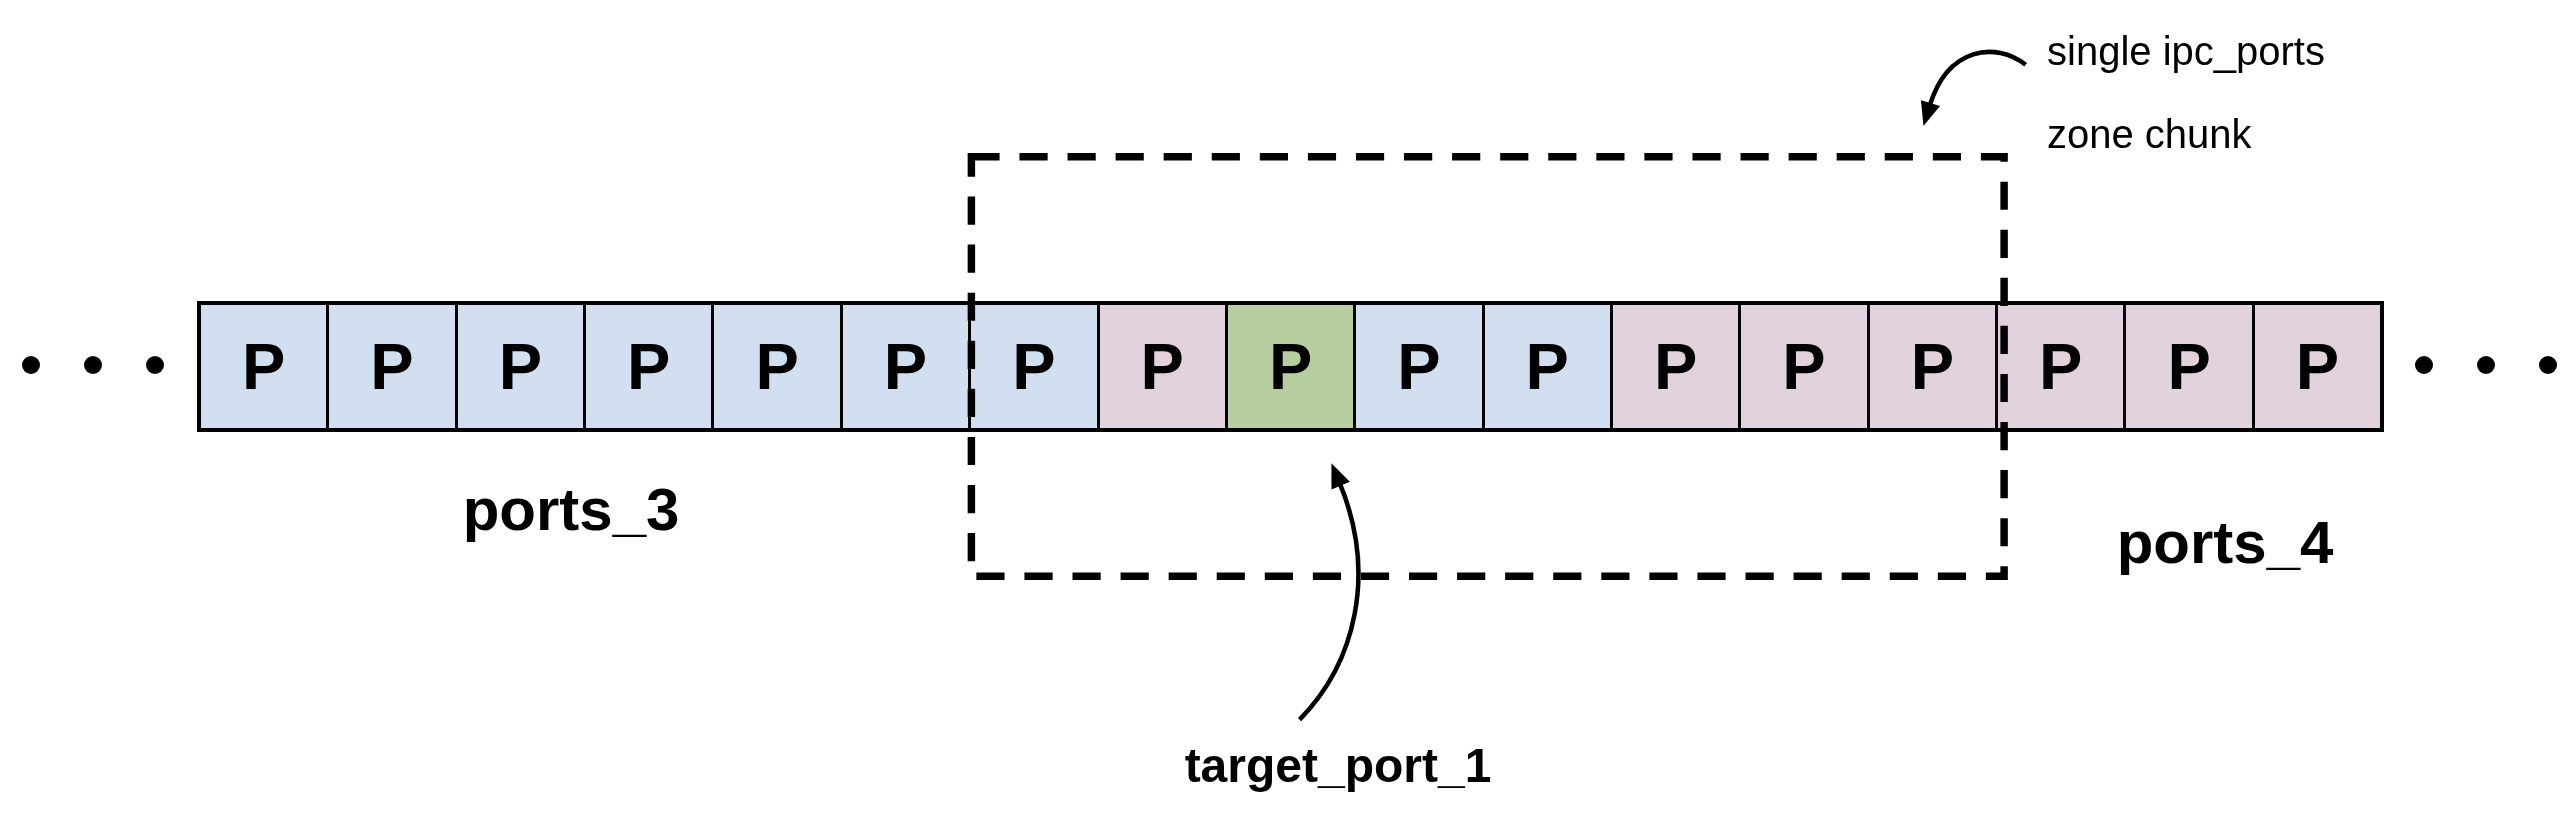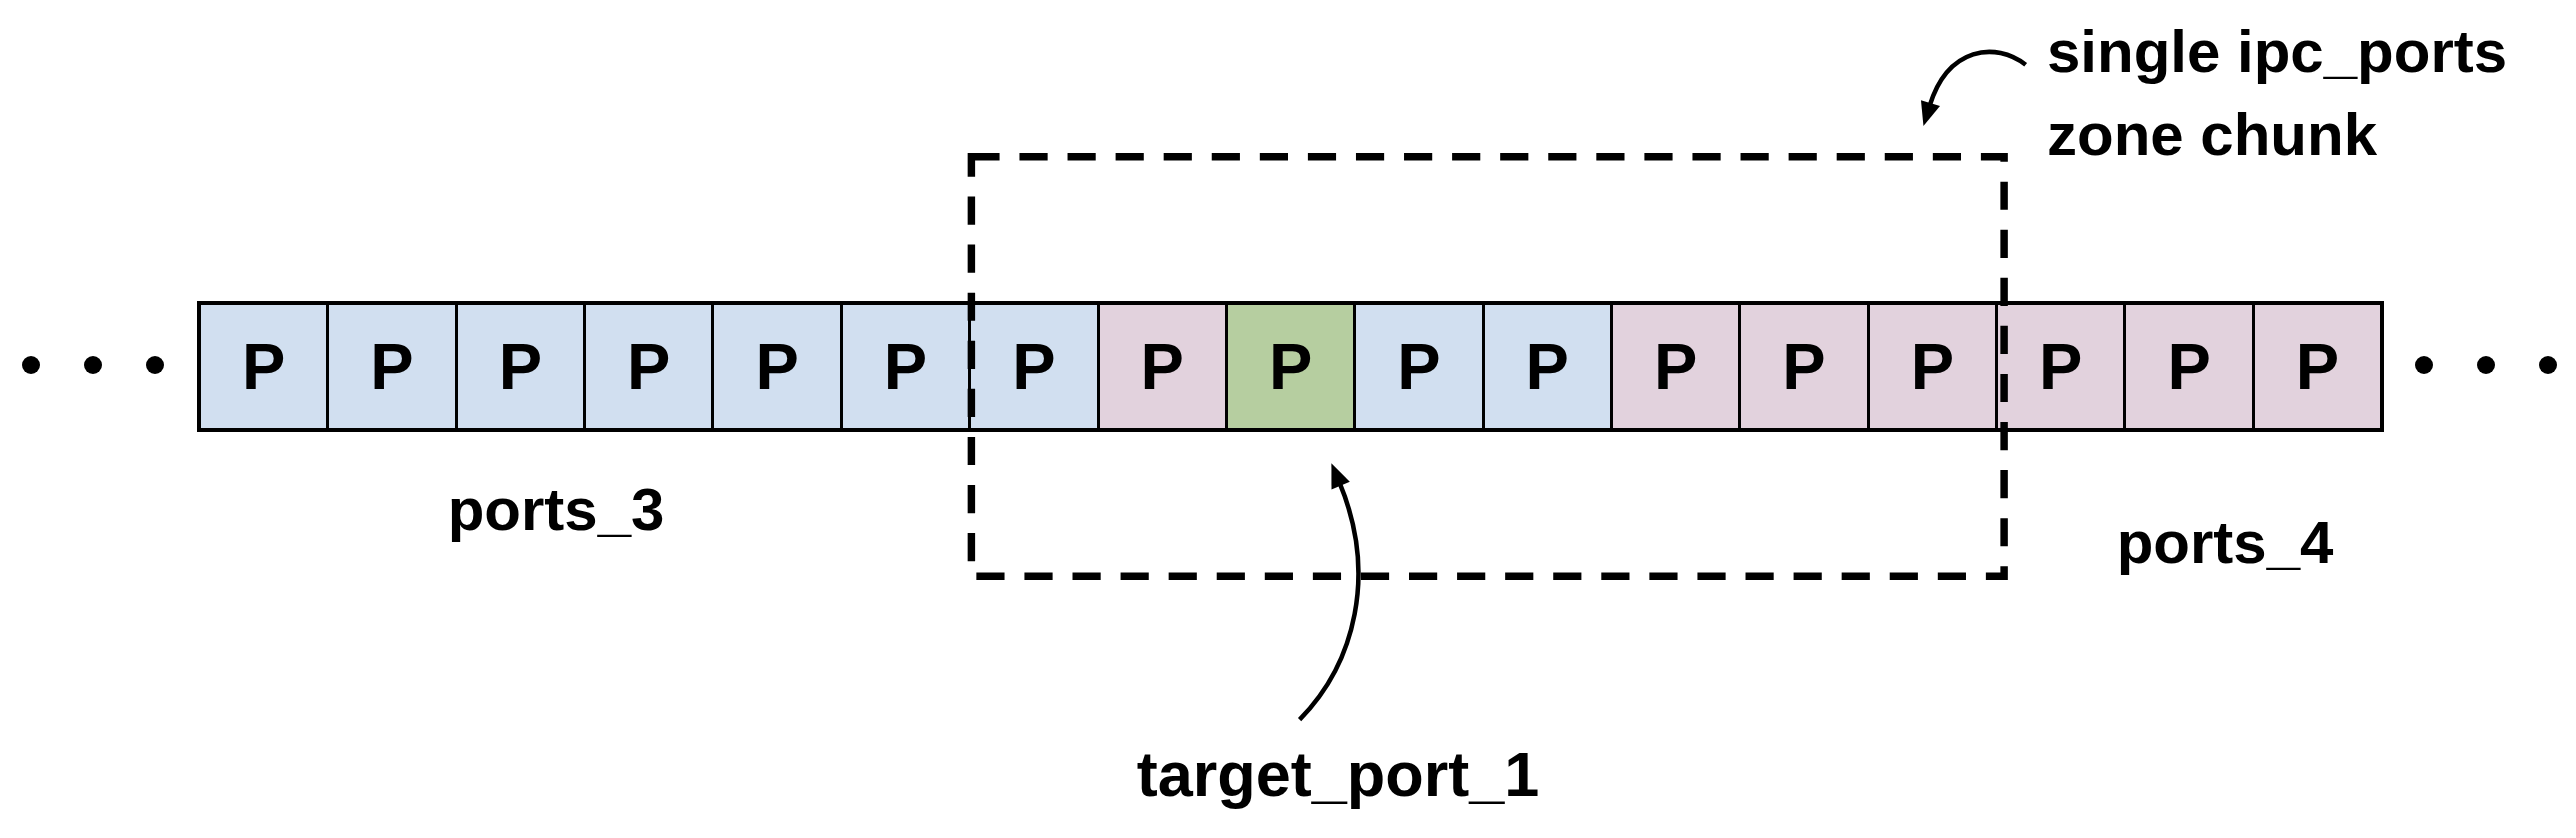--- a/index.html
+++ b/index.html
@@ -64,41 +64,41 @@
     width: 2576px;
     height: 839px;
     pointer-events: none;
   }
 
   
   .heading {
     position: absolute;
     left: 2047px;
     top: 10px;
-    font-size: 60px;
-    font-weight: bold;
+    font-size: 40px;
+    font-weight: normal;
     line-height: 83px;
     white-space: nowrap;
   }
   .group-label {
     position: absolute;
     top: 475px;
     transform: translateX(-50%);
     font-size: 60px;
     font-weight: bold;
     white-space: nowrap;
   }
-  .group-label.ports3 { left: 556px; }
+  .group-label.ports3 { left: 571px; }
   .group-label.ports4 { left: 2225px; margin-top: 33px; }
   .target-label {
     position: absolute;
     left: 1338px;
     top: 738px;
     transform: translateX(-50%);
-    font-size: 63px;
+    font-size: 48px;
     font-weight: bold;
     white-space: nowrap;
   }
 </style>
 </head>
 <body>
 
 <div class="canvas">
 
   <div class="dots left">

